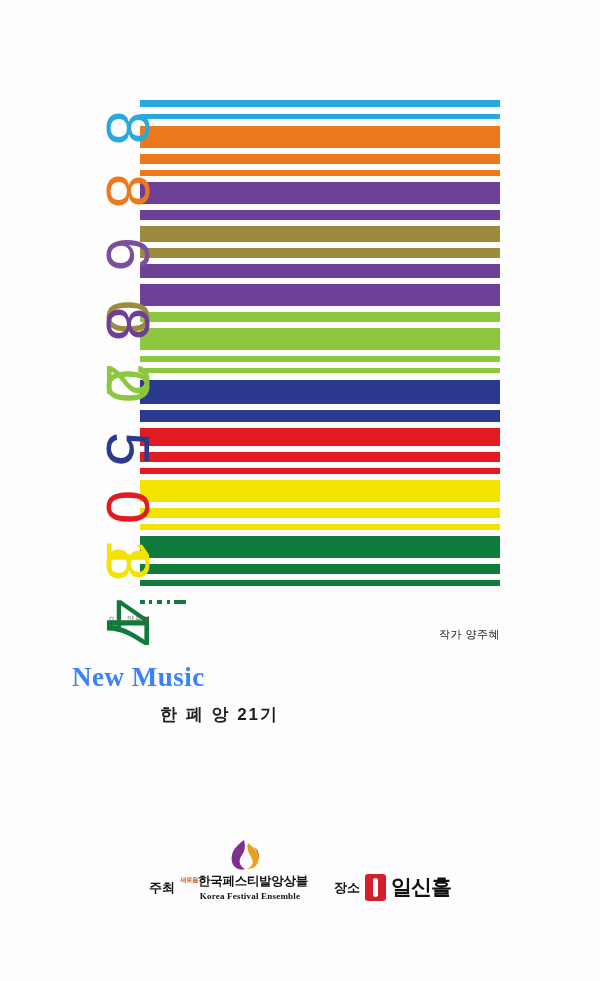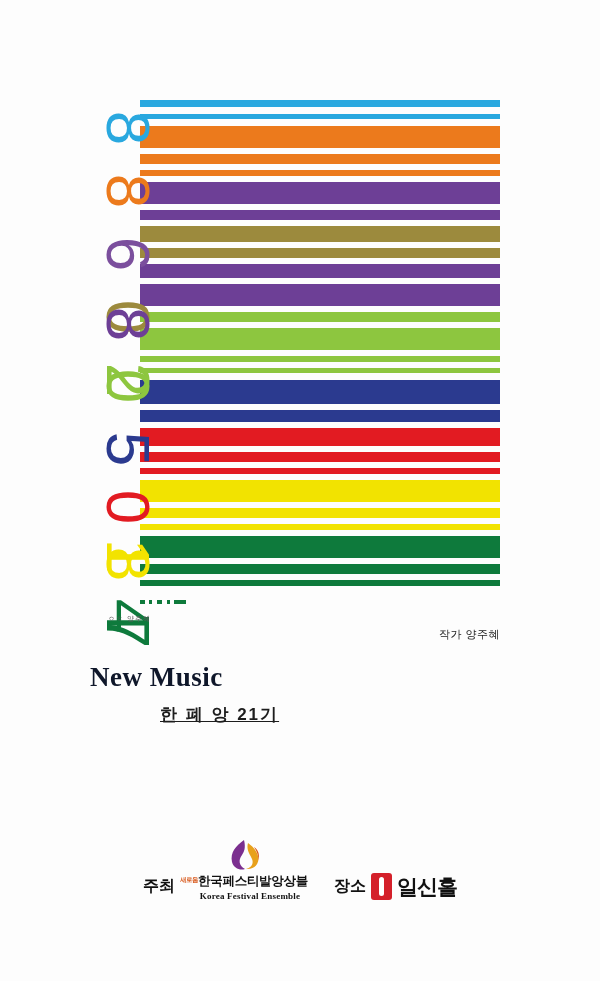--- a/index.html
+++ b/index.html
@@ -82,35 +82,34 @@
 
   
   .titles {
     position: absolute;
     left: 0;
     top: 662px;
     width: 600px;
     text-align: left;
   }
   .main-title {
-    margin: 0 0 10px 90px;
+    margin: 0 0 10px 72px;
     font-family: "Liberation Serif", serif;
     font-weight: 700;
     font-size: 27px;
-    color: #0f172a;
+    color: #3b82f6;
     letter-spacing: 0.5px;
   }
   .sub-title {
     margin: 0 0 4px 160px;
     font-family: "Liberation Sans", sans-serif;
     font-weight: 700;
     font-size: 17px;
     color: #1d1d1d;
     letter-spacing: 2px;
-    text-decoration: underline;
   }
 
   
   .footer {
     position: absolute;
     left: 0;
     top: 838px;
     width: 600px;
     display: flex;
     flex-direction: column;
@@ -121,21 +120,21 @@
     align-items: flex-end;
     justify-content: center;
     gap: 26px;
   }
   .org-block {
     display: flex;
     align-items: flex-end;
     gap: 5px;
   }
   .org-label {
-    font-size: 16px;
+    font-size: 13px;
     color: #111111;
     font-weight: 700;
     padding-bottom: 4px;
     font-family: "Liberation Sans", sans-serif;
   }
   .kfe {
     display: flex;
     flex-direction: column;
     align-items: center;
   }
@@ -163,21 +162,21 @@
     font-size: 9px;
     font-weight: 700;
     color: #111111;
     letter-spacing: 0.2px;
     margin-top: 1px;
     font-family: "Liberation Serif", serif;
     padding-left: 12px;
   }
   .hall {
     display: flex;
-    align-items: flex-start;
+    align-items: flex-end;
     gap: 5px;
   }
   .hall-mark {
     width: 21px;
     height: 27px;
     background: #d4202a;
     border-radius: 3px;
     position: relative;
   }
   .hall-mark::after {

